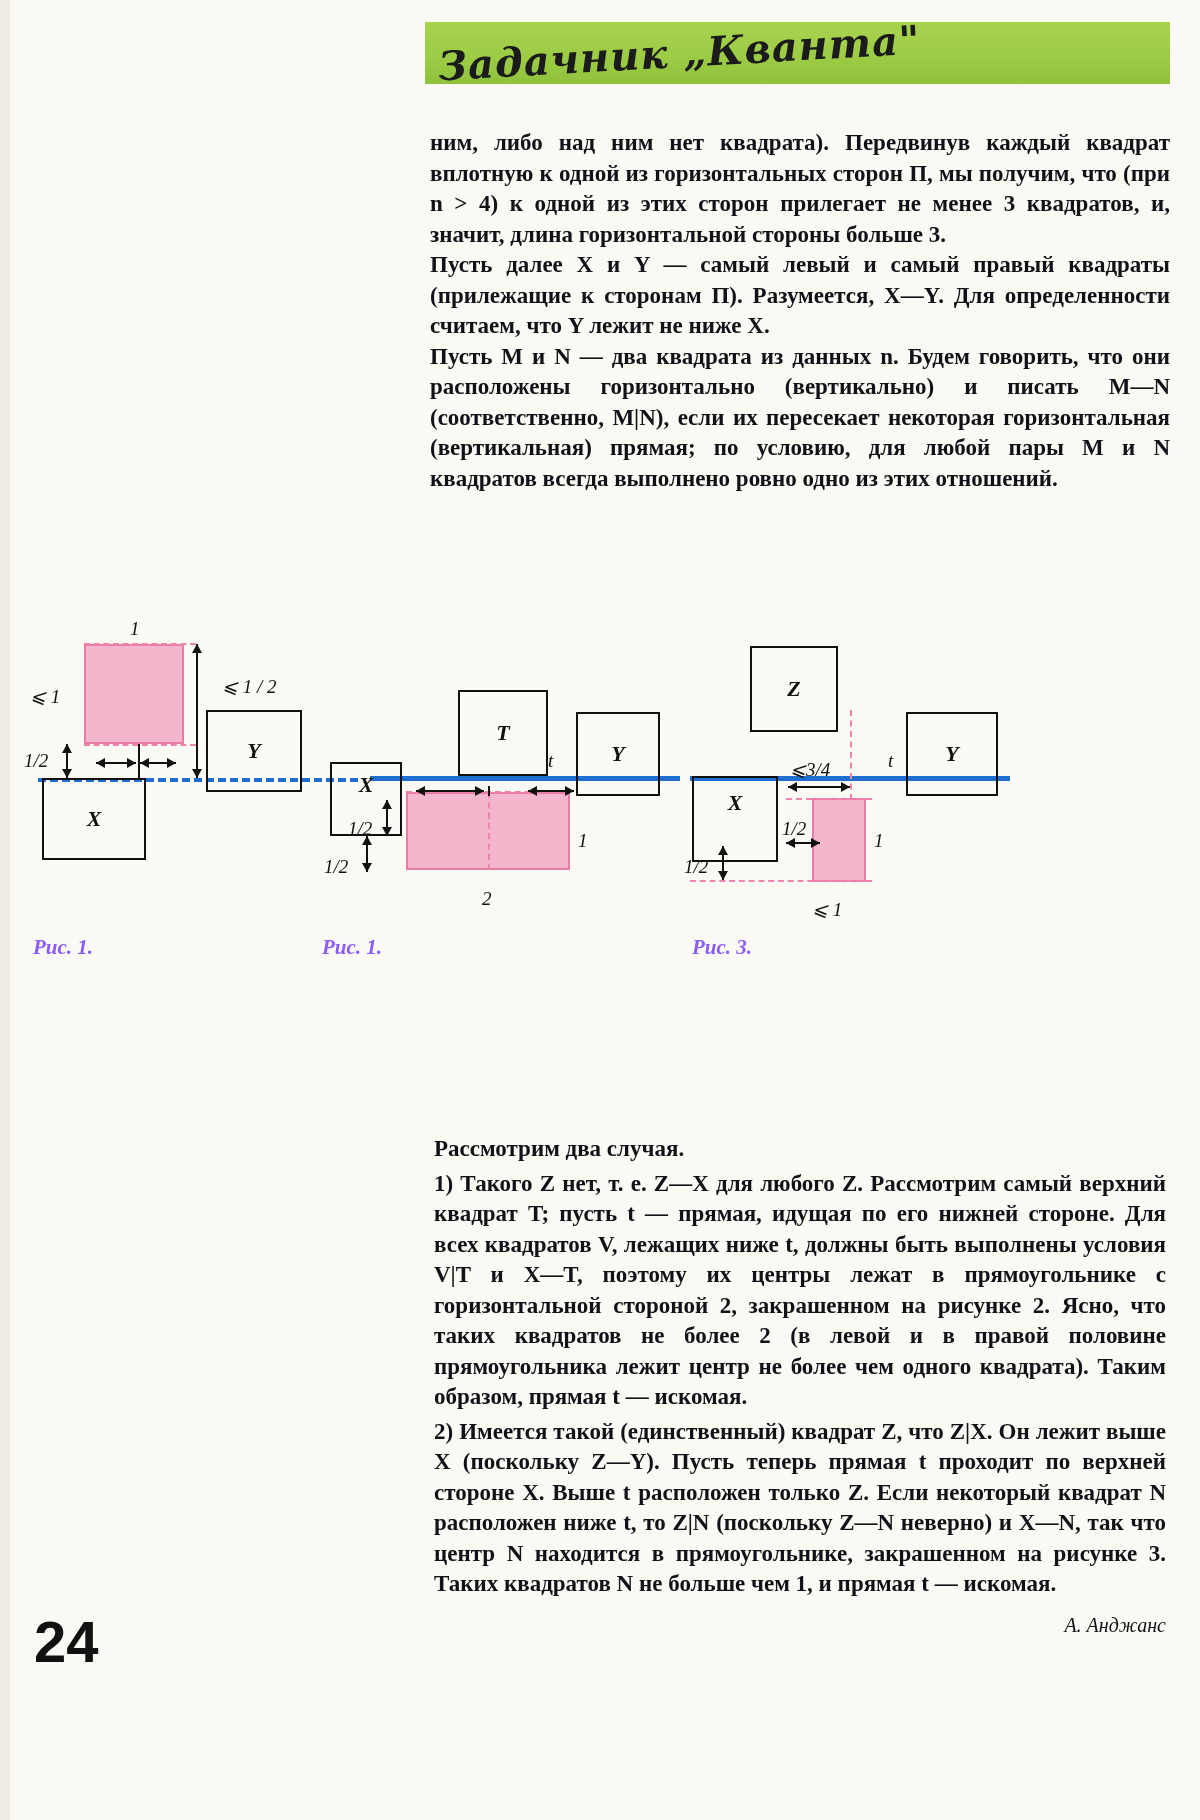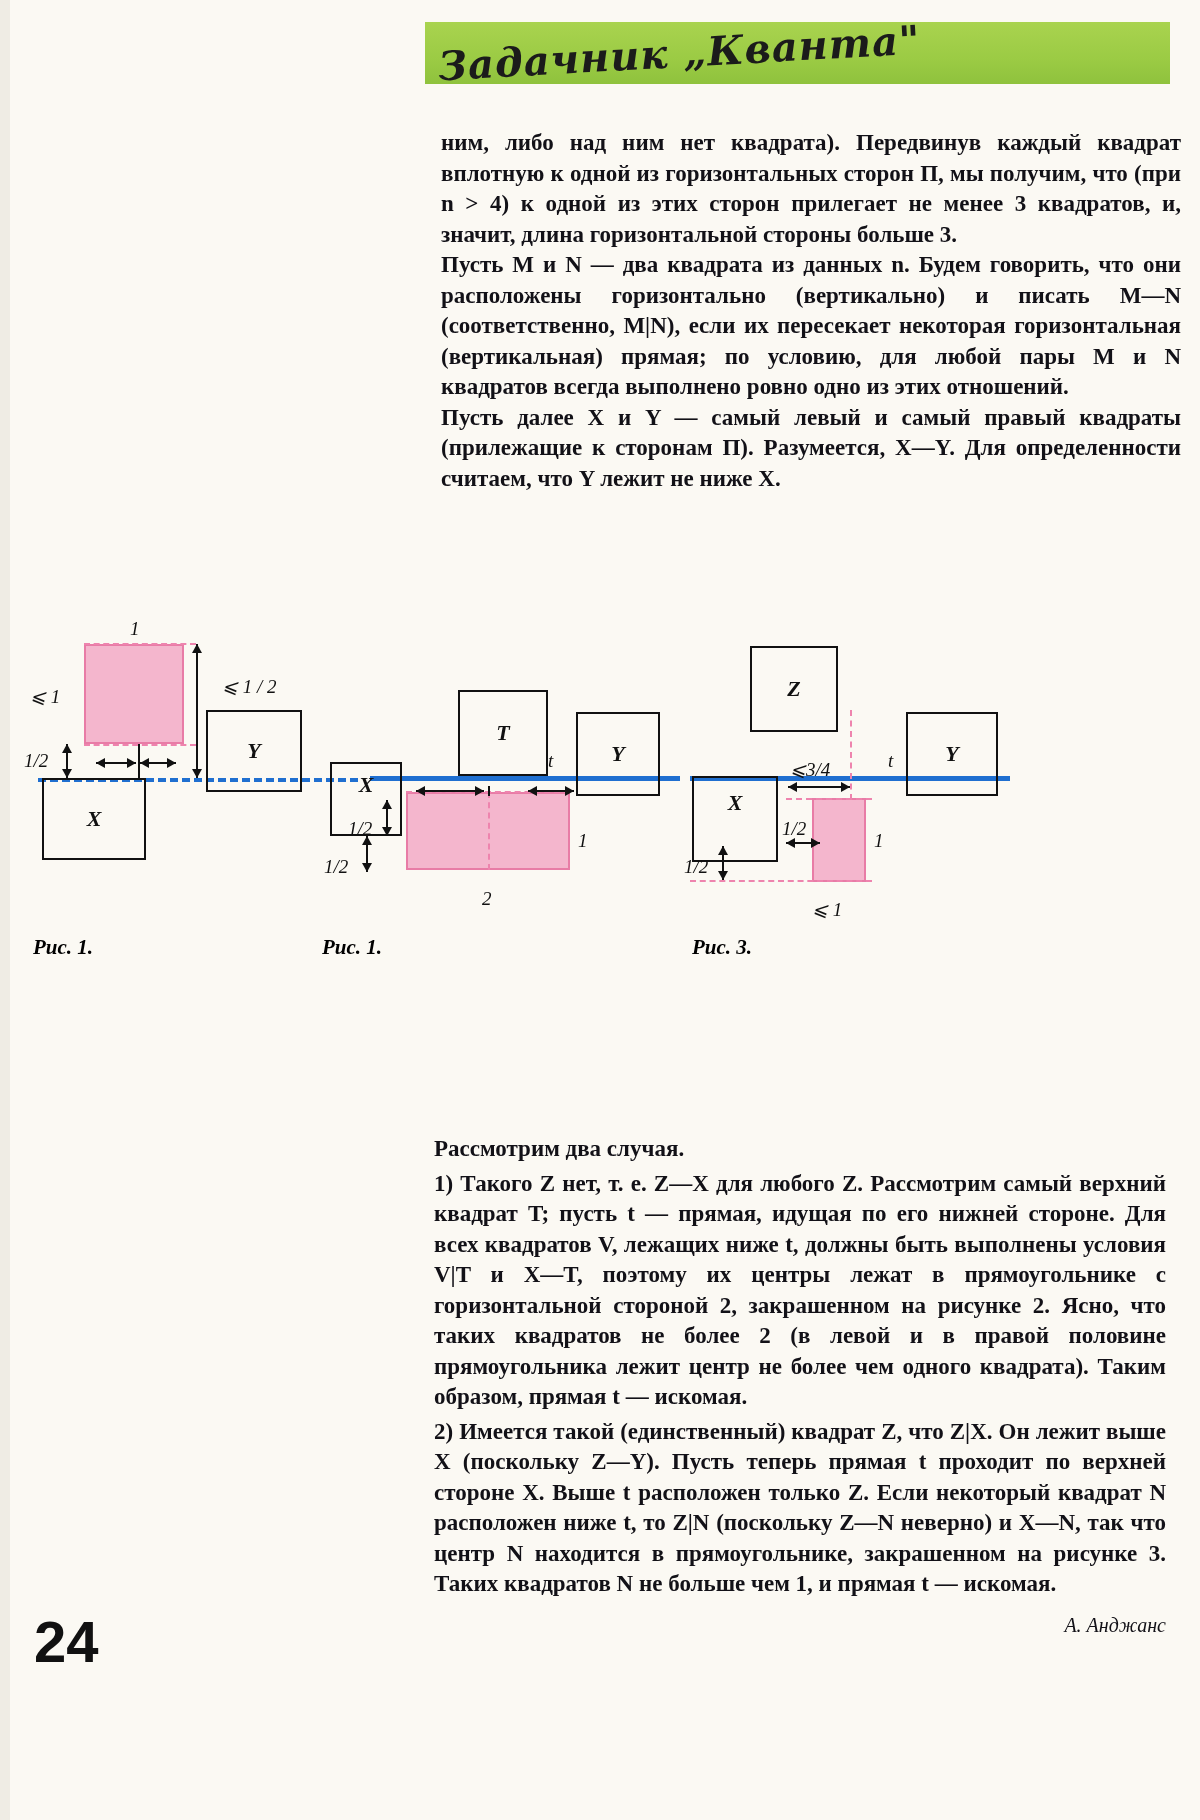--- a/index.html
+++ b/index.html
@@ -34,39 +34,38 @@
     font-style:italic;font-weight:bold;font-size:22.5px;line-height:30px;
     color:#17161a;
     text-align:justify;
   }
   
   .right-col{
     position:absolute;left:430px;top:128px;width:740px;
     font-size:23px;line-height:30.5px;color:#121117;
     text-align:justify;
     font-weight:bold;
-    margin-left:11px;
   }
   .right-col p{margin:0;}
   .lower-col{
     position:absolute;left:430px;top:1130px;width:740px;
     font-size:23px;line-height:30.5px;color:#121117;
     text-align:justify;font-weight:bold;
   }
   .lower-col p{margin:4px;}
   .sign{
     text-align:right;font-style:italic;font-weight:normal;font-size:20px;
     margin-top:10px !important;
   }
   
   .figs{
     position:absolute;left:0;top:690px;width:1200px;height:400px;
   }
   .fig-caption{
-    position:absolute;font-style:italic;font-weight:bold;font-size:21px;color:#000000;
+    position:absolute;font-style:italic;font-weight:bold;font-size:21px;color:#8b5cf6;
   }
   .sq{
     position:absolute;border:2.5px solid #111;background:transparent;
     box-sizing:border-box;
   }
   .sq span{
     position:absolute;left:0;right:0;top:50%;transform:translateY(-50%);
     text-align:center;font-style:italic;font-size:22px;font-weight:bold;color:#111;
   }
   .pinkbox{
@@ -113,22 +112,22 @@
 <div class="page">
 
   <div class="edge"></div>
 
   <div class="banner"></div>
   <div class="banner-script">Задачник „Кванта"</div>
 
 
   <div class="right-col">
     <p>ним, либо над ним нет квадрата). Передвинув каждый квадрат вплотную к одной из горизонтальных сторон П, мы получим, что (при n &gt; 4) к одной из этих сторон прилегает не менее 3 квадратов, и, значит, длина горизонтальной стороны больше 3.</p>
+    <p>Пусть далее X и Y — самый левый и самый правый квадраты (прилежащие к сторонам П). Разумеется, X—Y. Для определенности считаем, что Y лежит не ниже X.</p>
     <p>Пусть M и N — два квадрата из данных n. Будем говорить, что они расположены горизонтально (вертикально) и писать M—N (соответственно, M|N), если их пересекает некоторая горизонтальная (вертикальная) прямая; по условию, для любой пары M и N квадратов всегда выполнено ровно одно из этих отношений.</p>
-    <p>Пусть далее X и Y — самый левый и самый правый квадраты (прилежащие к сторонам П). Разумеется, X—Y. Для определенности считаем, что Y лежит не ниже X.</p>
   </div>
 
   <div class="figs">
 
     <div>
       <div class="dashline" style="left:38px;top:88px;width:320px;"></div>
 
       <div class="pinkbox" style="left:84px;top:-46px;width:100px;height:100px;"></div>
 
       <div class="lbl" style="left:130px;top:-72px;">1</div>

